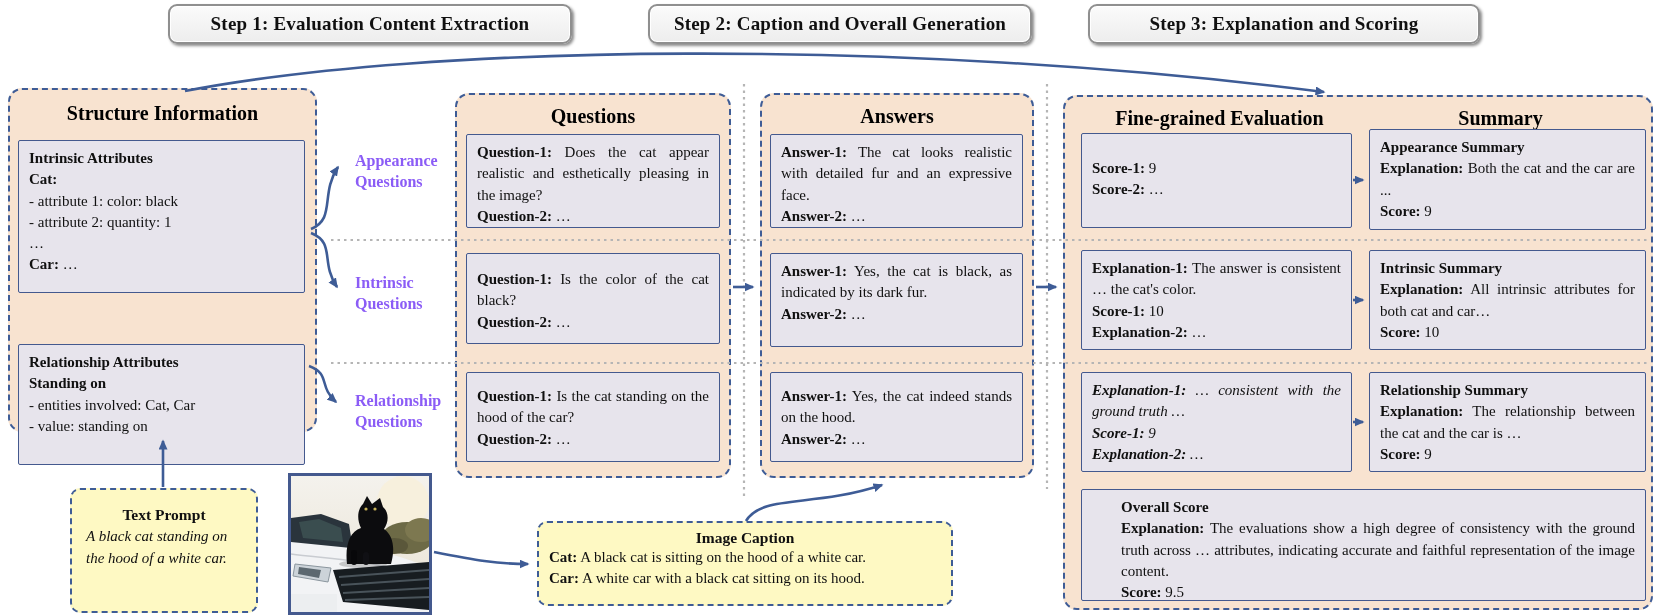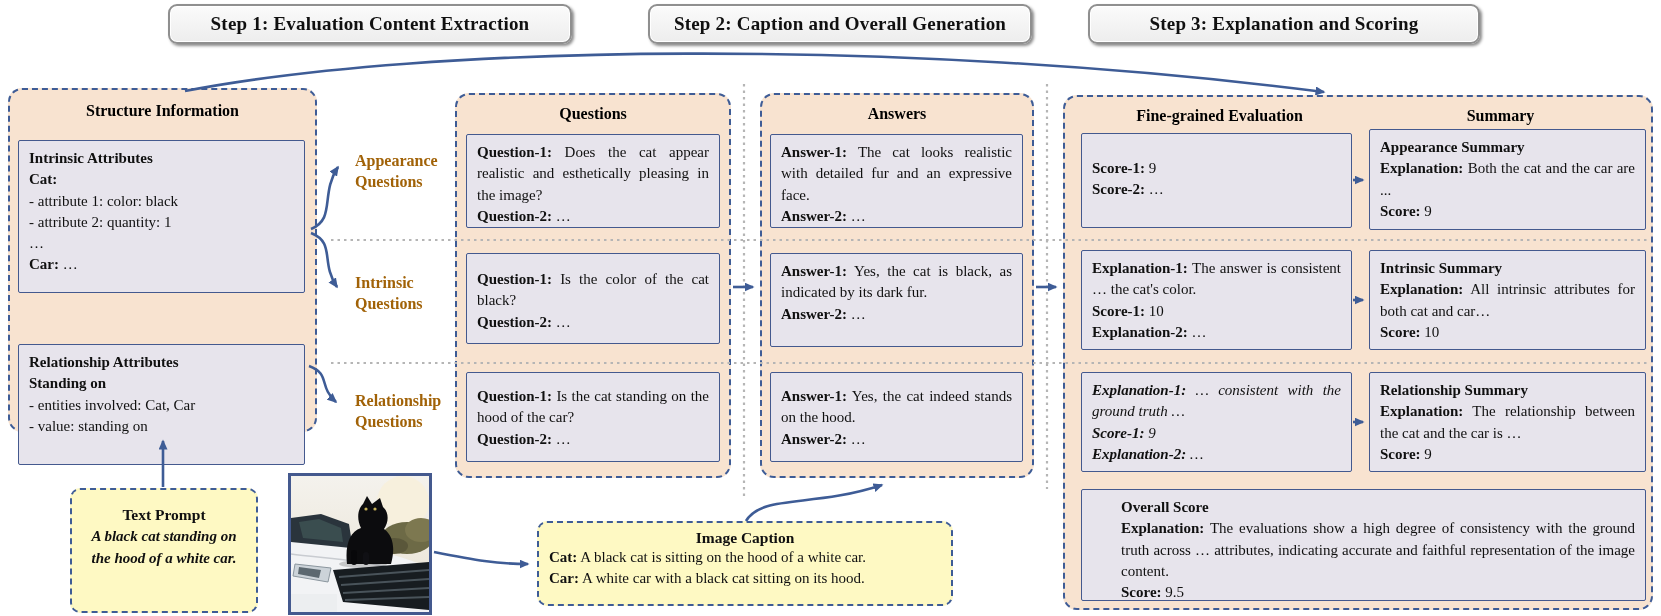--- a/index.html
+++ b/index.html
@@ -11,35 +11,35 @@
     background:linear-gradient(#fbfbfb,#ededed);
     border:2px solid #8f8f8f;border-radius:9px;
     box-shadow:2px 2px 3px rgba(0,0,0,.45), inset 0 0 0 1px #ffffff;
     display:flex;align-items:center;justify-content:center;
     font-weight:bold;font-size:19px;letter-spacing:.2px;}
 
   
   .panel{position:absolute;box-sizing:border-box;background:#f8e3d0;
     border:2.5px dashed #3e5c96;border-radius:14px;}
   .panel-head{position:absolute;left:0;right:0;text-align:center;
-    font-weight:bold;font-size:16px;color:#000;}
+    font-weight:bold;font-size:20px;color:#000;}
 
   
   .gbox{position:absolute;box-sizing:border-box;background:#e7e4ec;
     border:1.5px solid #44598e;border-radius:2px;padding:7px 10px;z-index:3;}
   .ln{margin:0;text-align:justify;font-size:15px;line-height:1.42;}
   .ln b{font-weight:bold;}
 
   
-  .qtype{position:absolute;width:112px;font-weight:bold;font-size:16px;line-height:1.32;color:#a16207;z-index:3;}
+  .qtype{position:absolute;width:112px;font-weight:bold;font-size:16px;line-height:1.32;color:#8b5cf6;z-index:3;}
 
   
   .dash-box{position:absolute;box-sizing:border-box;background:#fef9c3;
     border:2.5px dashed #3e5c96;border-radius:10px;padding:6px 10px;z-index:3;}
-  .prompt-body{font-style:italic;font-size:15px;line-height:1.45;text-align:center;margin:2px 4px 0;font-weight:bold;}
+  .prompt-body{font-style:italic;font-size:15px;line-height:1.45;text-align:left;margin:2px 4px 0;}
   .dash-title{text-align:center;font-weight:bold;font-size:15.5px;margin:0;}
 
   
   .photo{position:absolute;left:288px;top:473px;width:144px;height:142px;box-sizing:border-box;
     border:3px solid #44598e;overflow:hidden;z-index:3;background:#f0efec;}
 
   
   #overlay{position:absolute;left:0;top:0;z-index:6;pointer-events:none;}
 </style>
 </head>

